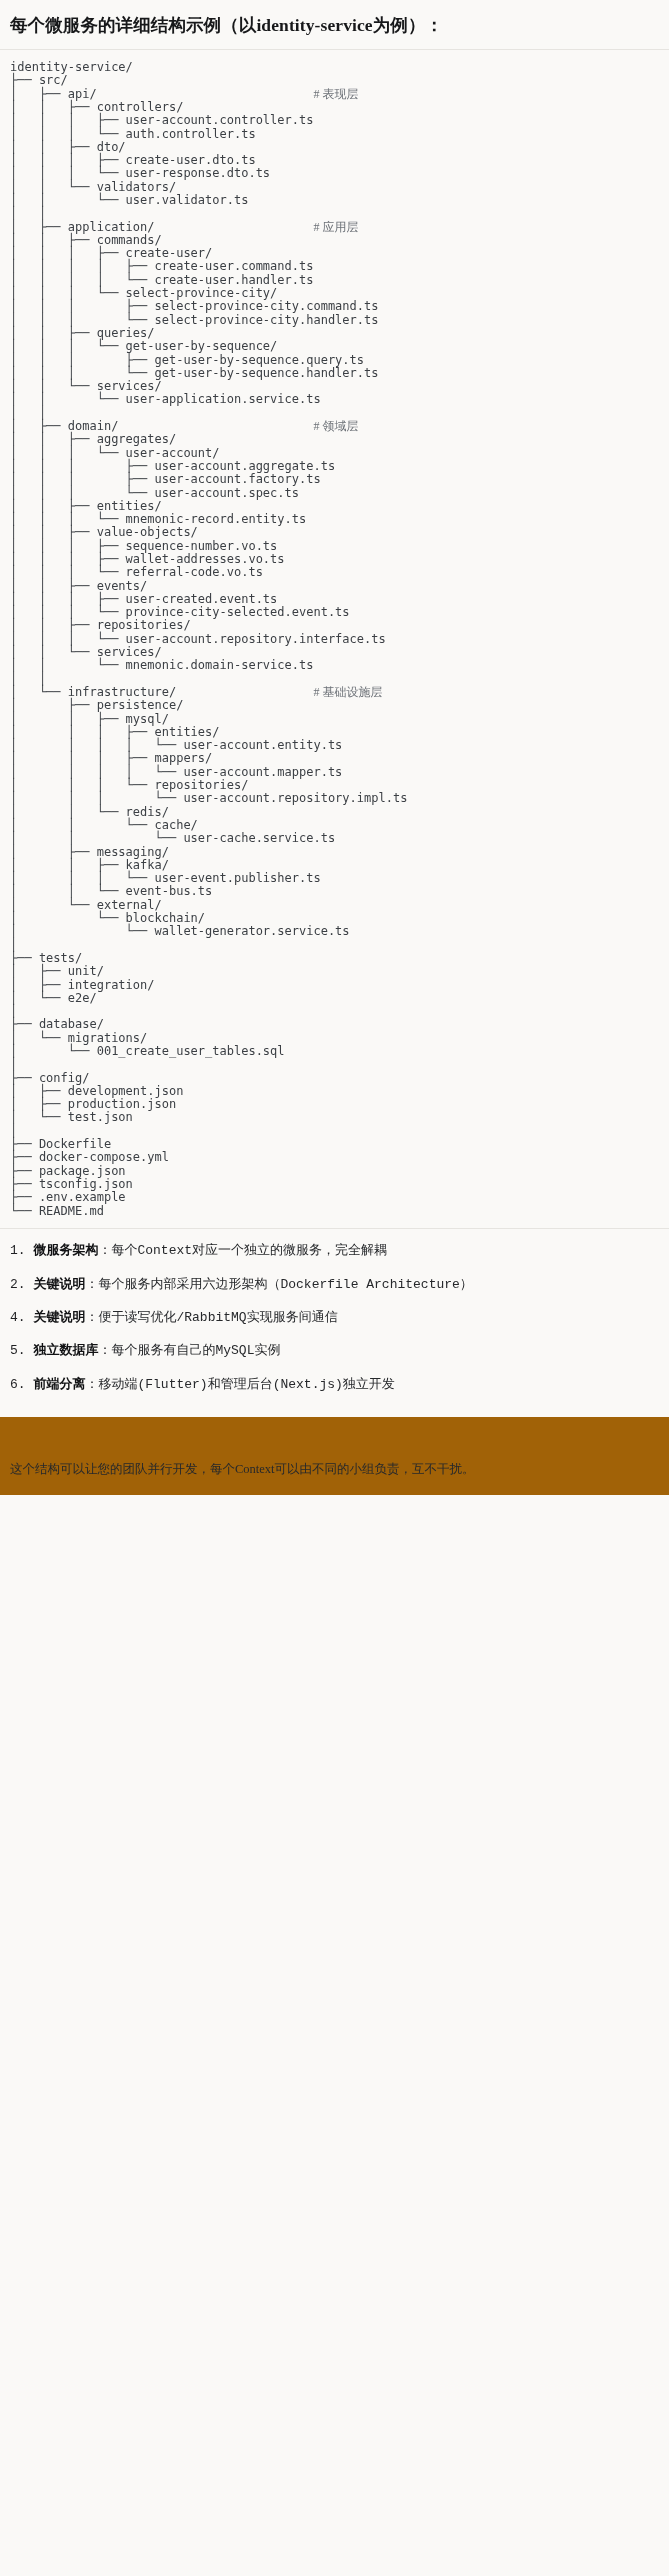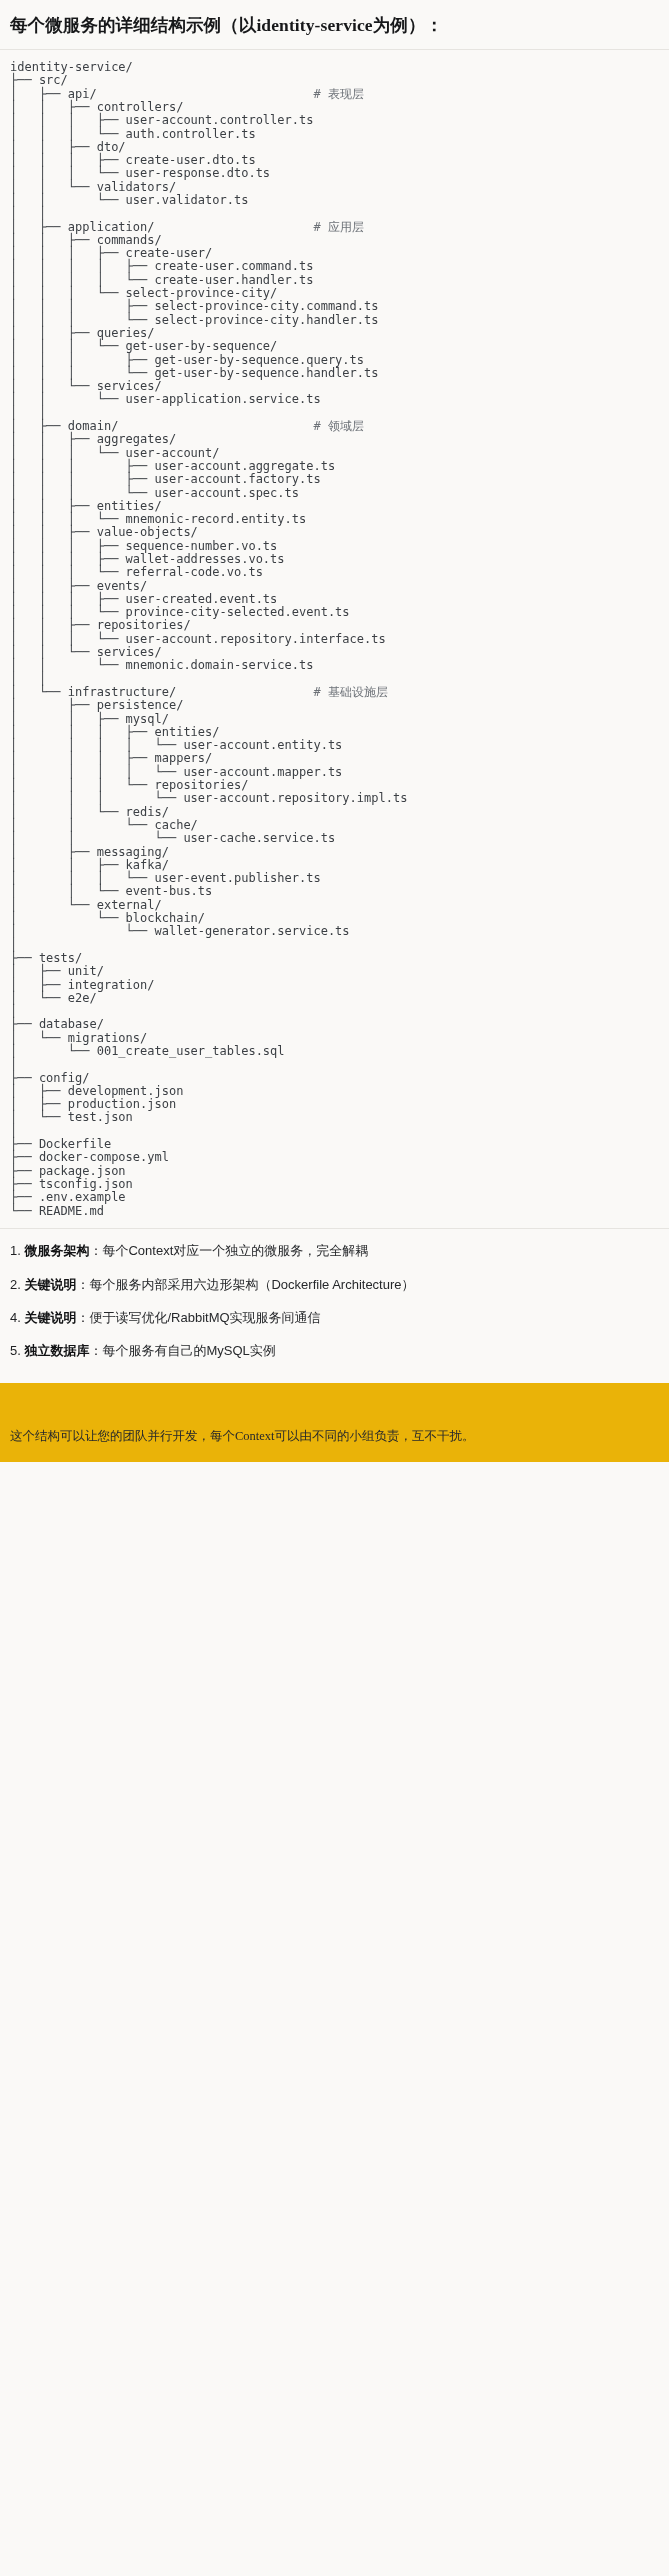--- a/index.html
+++ b/index.html
@@ -9,21 +9,21 @@
   }
   body {
     width: 669px;
     font-family: "Liberation Sans", sans-serif;
     color: #1f2023;
     -webkit-font-smoothing: antialiased;
   }
   .page {
     width: 669px;
     box-sizing: border-box;
-    background: #eab308;
+    background: #a16207;
   }
 
   
   .doc-header {
     padding: 13.8px 10px 11.3px 10px;
     border-bottom: 0.6px solid #e6e4e0;
     background: #faf9f7;
   }
   .doc-title {
     font-family: "Liberation Serif", serif;
@@ -47,42 +47,42 @@
     color: #3b3f44;
     white-space: pre;
     tab-size: 4;
   }
   .tree-row {
     white-space: pre;
     display: block;
     height: 13.3px;
   }
   .tree-path { color: #3b3f44; }
-  .tree-comment { color: #6c7177; }
+  .tree-comment { color: #6c7177; font-family: Liberation Serif, serif; }
 
   
   .keys {
     padding: 12.5px 10px 8.8px 10px;
     background: #faf9f7;
   }
   .keys-title {
     font-family: "Liberation Serif", serif;
     font-weight: bold;
     font-size: 14.4px;
     line-height: 1.4;
     color: #17181a;
     margin-bottom: 11.3px;
   }
   .keys-list {
     margin: 0;
     padding: 0;
     list-style: none;
   }
   .key-item {
-    font-family: Liberation Sans, sans-serif;
+    font-family: Liberation Mono, monospace;
     font-size: 13px;
     line-height: 1.5;
     color: #1f2023;
     margin-bottom: 13.8px;
   }
   .key-num { color: #1f2023; }
   .key-term { font-weight: bold; color: #111214; }
   .key-desc { color: #26282b; }
 
   .footnote {
@@ -106,19 +106,20 @@
   <div class="code-block">
     <div class="tree" id="tree-container"><span class="tree-row"><span class="tree-path">identity-service/</span></span><span class="tree-row"><span class="tree-path">├── src/</span></span><span class="tree-row"><span class="tree-path">│   ├── api/</span><span>                              </span><span class="tree-comment"># 表现层</span></span><span class="tree-row"><span class="tree-path">│   │   ├── controllers/</span></span><span class="tree-row"><span class="tree-path">│   │   │   ├── user-account.controller.ts</span></span><span class="tree-row"><span class="tree-path">│   │   │   └── auth.controller.ts</span></span><span class="tree-row"><span class="tree-path">│   │   ├── dto/</span></span><span class="tree-row"><span class="tree-path">│   │   │   ├── create-user.dto.ts</span></span><span class="tree-row"><span class="tree-path">│   │   │   └── user-response.dto.ts</span></span><span class="tree-row"><span class="tree-path">│   │   └── validators/</span></span><span class="tree-row"><span class="tree-path">│   │       └── user.validator.ts</span></span><span class="tree-row"><span class="tree-path">│   │</span></span><span class="tree-row"><span class="tree-path">│   ├── application/</span><span>                      </span><span class="tree-comment"># 应用层</span></span><span class="tree-row"><span class="tree-path">│   │   ├── commands/</span></span><span class="tree-row"><span class="tree-path">│   │   │   ├── create-user/</span></span><span class="tree-row"><span class="tree-path">│   │   │   │   ├── create-user.command.ts</span></span><span class="tree-row"><span class="tree-path">│   │   │   │   └── create-user.handler.ts</span></span><span class="tree-row"><span class="tree-path">│   │   │   └── select-province-city/</span></span><span class="tree-row"><span class="tree-path">│   │   │       ├── select-province-city.command.ts</span></span><span class="tree-row"><span class="tree-path">│   │   │       └── select-province-city.handler.ts</span></span><span class="tree-row"><span class="tree-path">│   │   ├── queries/</span></span><span class="tree-row"><span class="tree-path">│   │   │   └── get-user-by-sequence/</span></span><span class="tree-row"><span class="tree-path">│   │   │       ├── get-user-by-sequence.query.ts</span></span><span class="tree-row"><span class="tree-path">│   │   │       └── get-user-by-sequence.handler.ts</span></span><span class="tree-row"><span class="tree-path">│   │   └── services/</span></span><span class="tree-row"><span class="tree-path">│   │       └── user-application.service.ts</span></span><span class="tree-row"><span class="tree-path">│   │</span></span><span class="tree-row"><span class="tree-path">│   ├── domain/</span><span>                           </span><span class="tree-comment"># 领域层</span></span><span class="tree-row"><span class="tree-path">│   │   ├── aggregates/</span></span><span class="tree-row"><span class="tree-path">│   │   │   └── user-account/</span></span><span class="tree-row"><span class="tree-path">│   │   │       ├── user-account.aggregate.ts</span></span><span class="tree-row"><span class="tree-path">│   │   │       ├── user-account.factory.ts</span></span><span class="tree-row"><span class="tree-path">│   │   │       └── user-account.spec.ts</span></span><span class="tree-row"><span class="tree-path">│   │   ├── entities/</span></span><span class="tree-row"><span class="tree-path">│   │   │   └── mnemonic-record.entity.ts</span></span><span class="tree-row"><span class="tree-path">│   │   ├── value-objects/</span></span><span class="tree-row"><span class="tree-path">│   │   │   ├── sequence-number.vo.ts</span></span><span class="tree-row"><span class="tree-path">│   │   │   ├── wallet-addresses.vo.ts</span></span><span class="tree-row"><span class="tree-path">│   │   │   └── referral-code.vo.ts</span></span><span class="tree-row"><span class="tree-path">│   │   ├── events/</span></span><span class="tree-row"><span class="tree-path">│   │   │   ├── user-created.event.ts</span></span><span class="tree-row"><span class="tree-path">│   │   │   └── province-city-selected.event.ts</span></span><span class="tree-row"><span class="tree-path">│   │   ├── repositories/</span></span><span class="tree-row"><span class="tree-path">│   │   │   └── user-account.repository.interface.ts</span></span><span class="tree-row"><span class="tree-path">│   │   └── services/</span></span><span class="tree-row"><span class="tree-path">│   │       └── mnemonic.domain-service.ts</span></span><span class="tree-row"><span class="tree-path">│   │</span></span><span class="tree-row"><span class="tree-path">│   └── infrastructure/</span><span>                   </span><span class="tree-comment"># 基础设施层</span></span><span class="tree-row"><span class="tree-path">│       ├── persistence/</span></span><span class="tree-row"><span class="tree-path">│       │   ├── mysql/</span></span><span class="tree-row"><span class="tree-path">│       │   │   ├── entities/</span></span><span class="tree-row"><span class="tree-path">│       │   │   │   └── user-account.entity.ts</span></span><span class="tree-row"><span class="tree-path">│       │   │   ├── mappers/</span></span><span class="tree-row"><span class="tree-path">│       │   │   │   └── user-account.mapper.ts</span></span><span class="tree-row"><span class="tree-path">│       │   │   └── repositories/</span></span><span class="tree-row"><span class="tree-path">│       │   │       └── user-account.repository.impl.ts</span></span><span class="tree-row"><span class="tree-path">│       │   └── redis/</span></span><span class="tree-row"><span class="tree-path">│       │       └── cache/</span></span><span class="tree-row"><span class="tree-path">│       │           └── user-cache.service.ts</span></span><span class="tree-row"><span class="tree-path">│       ├── messaging/</span></span><span class="tree-row"><span class="tree-path">│       │   ├── kafka/</span></span><span class="tree-row"><span class="tree-path">│       │   │   └── user-event.publisher.ts</span></span><span class="tree-row"><span class="tree-path">│       │   └── event-bus.ts</span></span><span class="tree-row"><span class="tree-path">│       └── external/</span></span><span class="tree-row"><span class="tree-path">│           └── blockchain/</span></span><span class="tree-row"><span class="tree-path">│               └── wallet-generator.service.ts</span></span><span class="tree-row"><span class="tree-path">│</span></span><span class="tree-row"><span class="tree-path">├── tests/</span></span><span class="tree-row"><span class="tree-path">│   ├── unit/</span></span><span class="tree-row"><span class="tree-path">│   ├── integration/</span></span><span class="tree-row"><span class="tree-path">│   └── e2e/</span></span><span class="tree-row"><span class="tree-path">│</span></span><span class="tree-row"><span class="tree-path">├── database/</span></span><span class="tree-row"><span class="tree-path">│   └── migrations/</span></span><span class="tree-row"><span class="tree-path">│       └── 001_create_user_tables.sql</span></span><span class="tree-row"><span class="tree-path">│</span></span><span class="tree-row"><span class="tree-path">├── config/</span></span><span class="tree-row"><span class="tree-path">│   ├── development.json</span></span><span class="tree-row"><span class="tree-path">│   ├── production.json</span></span><span class="tree-row"><span class="tree-path">│   └── test.json</span></span><span class="tree-row"><span class="tree-path">│</span></span><span class="tree-row"><span class="tree-path">├── Dockerfile</span></span><span class="tree-row"><span class="tree-path">├── docker-compose.yml</span></span><span class="tree-row"><span class="tree-path">├── package.json</span></span><span class="tree-row"><span class="tree-path">├── tsconfig.json</span></span><span class="tree-row"><span class="tree-path">├── .env.example</span></span><span class="tree-row"><span class="tree-path">└── README.md</span></span></div>
   </div>
 
   <div class="keys">
     <ol class="keys-list" id="keys-list">
         <li class="key-item"><span class="key-num">1.</span> <span class="key-term">微服务架构</span><span>：</span><span class="key-desc">每个Context对应一个独立的微服务，完全解耦</span></li>
         <li class="key-item"><span class="key-num">2.</span> <span class="key-term">关键说明</span><span>：</span><span class="key-desc">每个服务内部采用六边形架构（Dockerfile Architecture）</span></li>
         <li class="key-item"><span class="key-num">4.</span> <span class="key-term">关键说明</span><span>：</span><span class="key-desc">便于读写优化/RabbitMQ实现服务间通信</span></li>
         <li class="key-item"><span class="key-num">5.</span> <span class="key-term">独立数据库</span><span>：</span><span class="key-desc">每个服务有自己的MySQL实例</span></li>
+        <li class="key-item"><span class="key-num">6.</span> <span class="key-term">前端分离</span><span>：</span><span class="key-desc">移动端(Flutter)和管理后台(Next.js)独立开发</span></li>
       </ol>
   </div>
 
   <div class="footnote">这个结构可以让您的团队并行开发，每个Context可以由不同的小组负责，互不干扰。</div>
 
 </div>
 
 
 </body></html>

